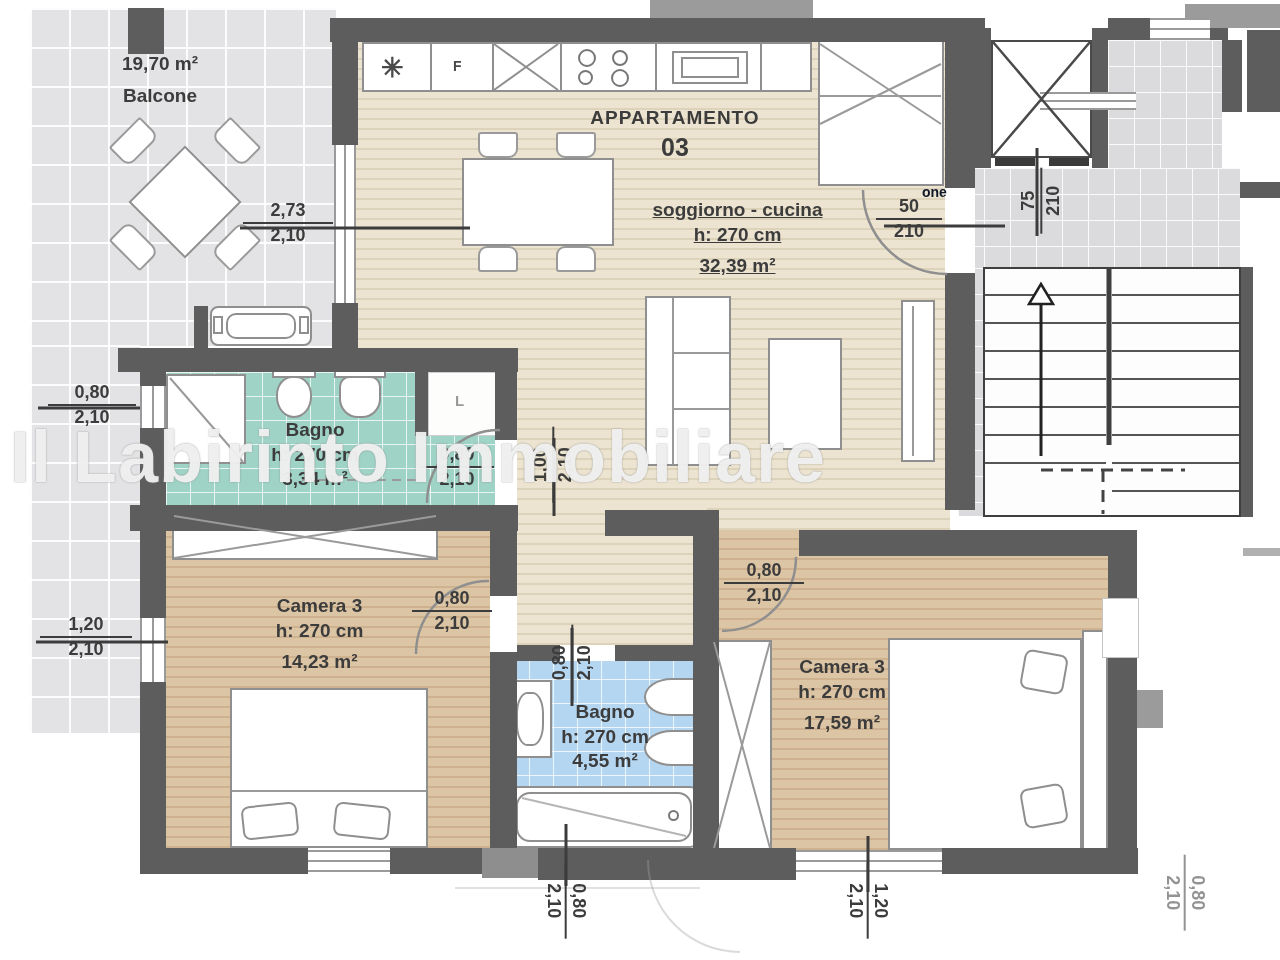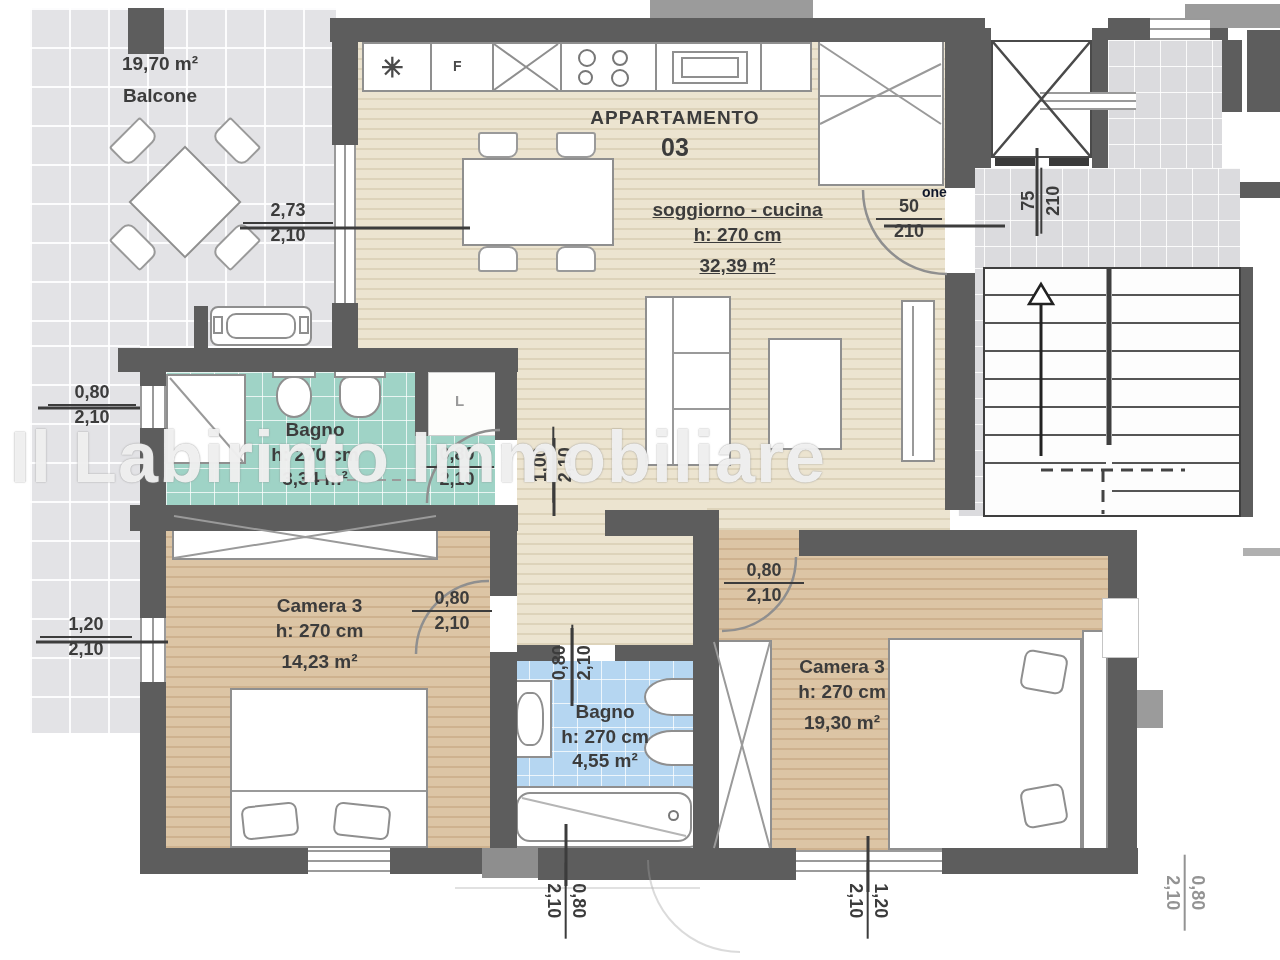--- a/index.html
+++ b/index.html
@@ -269,21 +269,21 @@
 
   <div class="lbl" style="left:540px;top:700px;width:130px;">
     <div>Bagno</div>
     <div>h: 270 cm</div>
     <div>4,55 m²</div>
   </div>
 
   <div class="lbl" style="left:762px;top:655px;width:160px;">
     <div>Camera 3</div>
     <div>h: 270 cm</div>
-    <div class="area-gap">19,30 m²</div>
+    <div class="area-gap">17,59 m²</div>
   </div>
 
   <div class="dim" style="left:243px;top:200px;width:90px;">
     <span class="t">2,73</span>
     <span class="b">2,10</span>
   </div>
   <div class="dim" style="left:48px;top:382px;width:88px;">
     <span class="t">0,80</span>
     <span class="b">2,10</span>
   </div>

